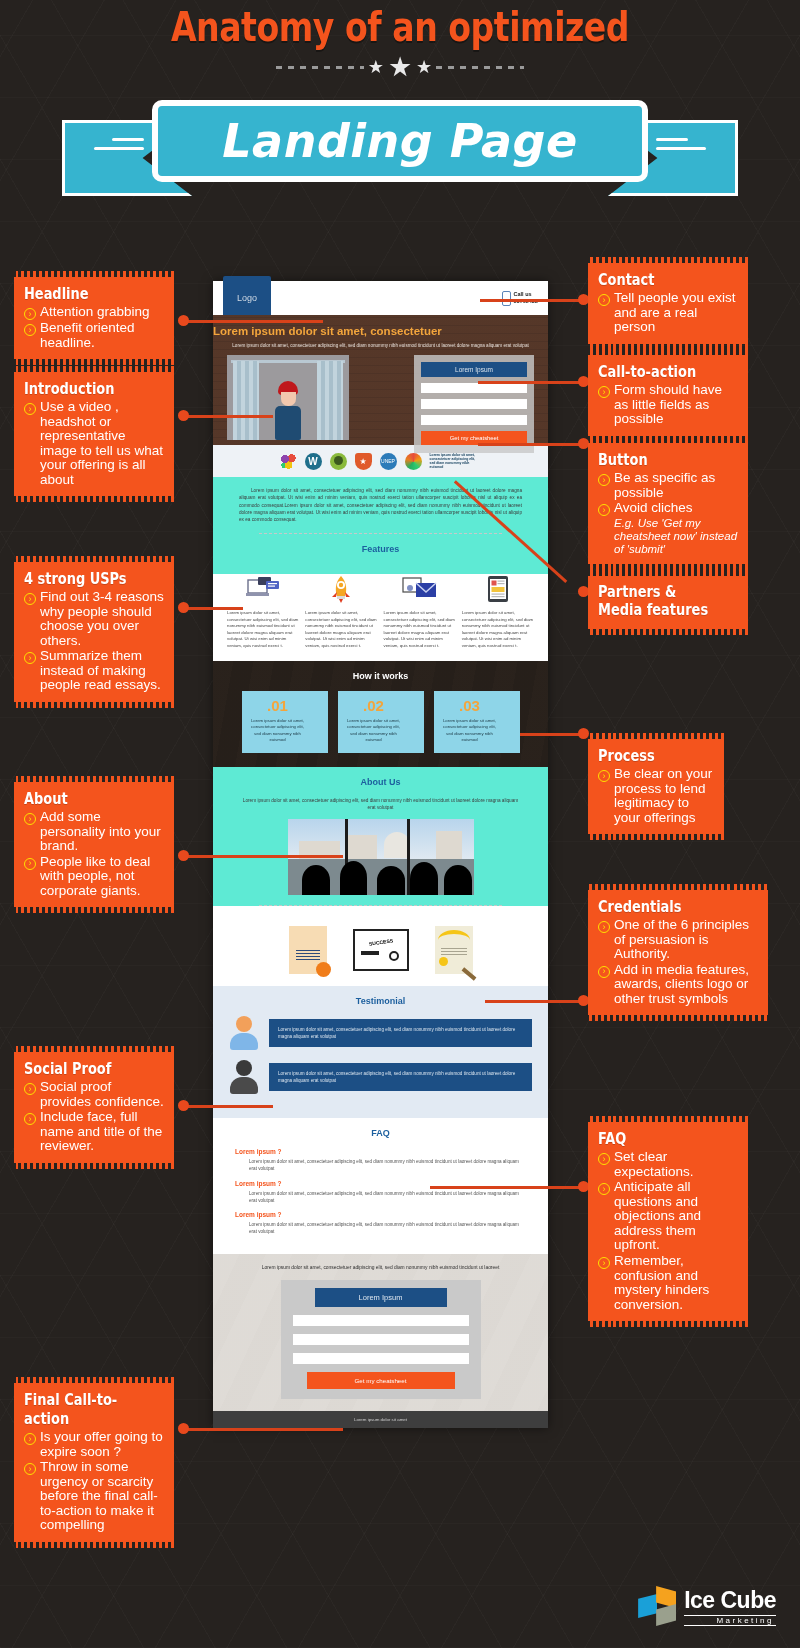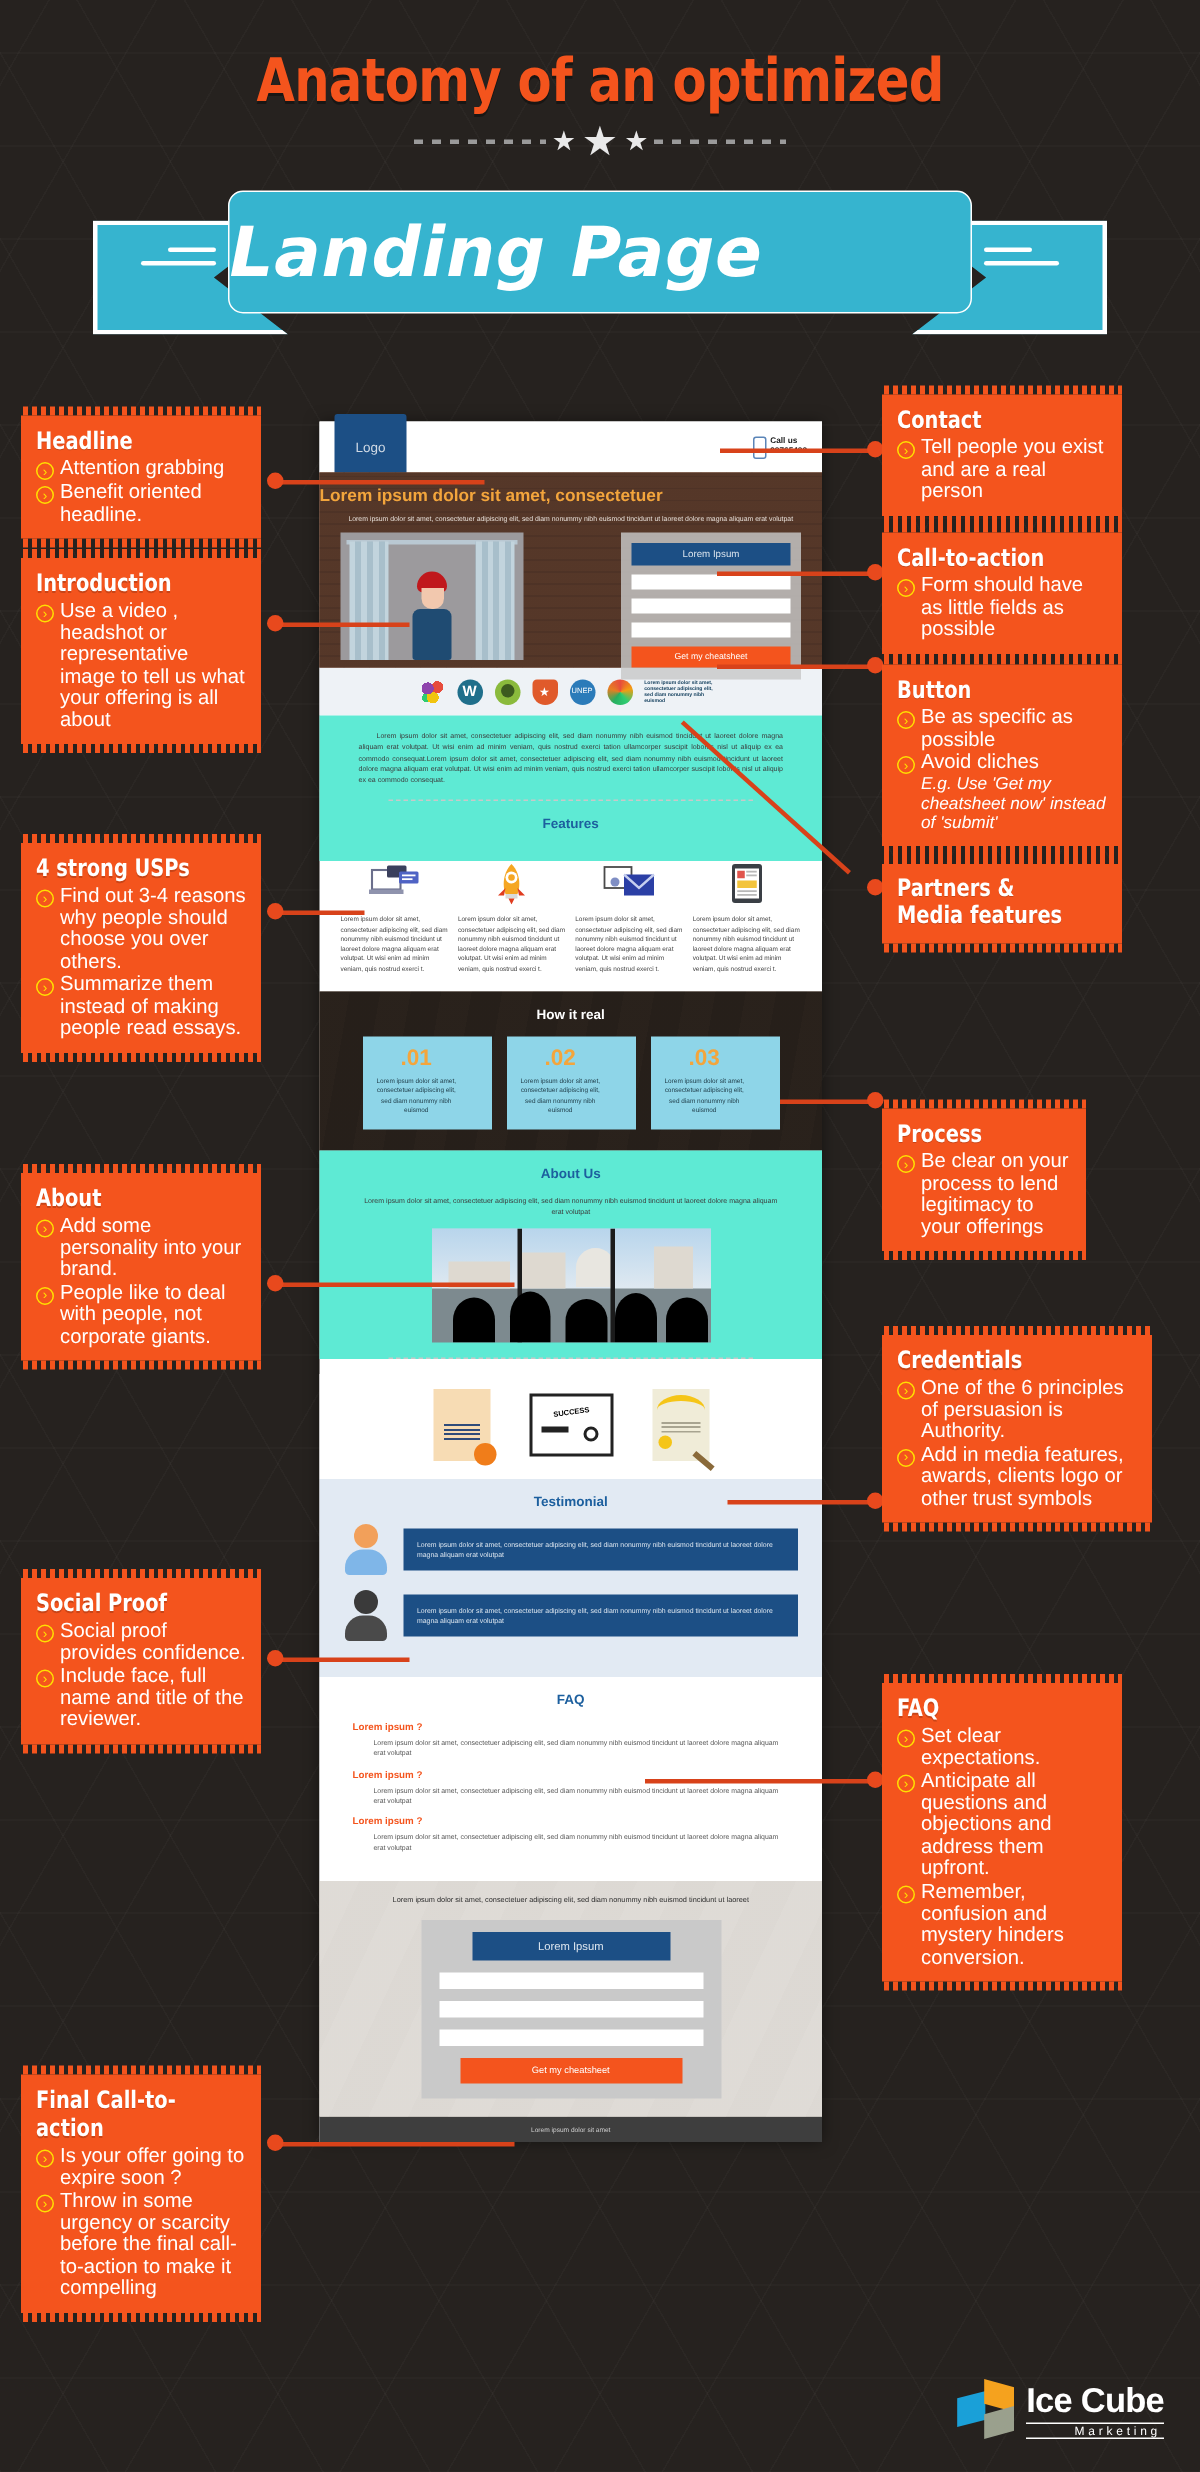--- a/index.html
+++ b/index.html
@@ -13,21 +13,21 @@
   .bg-pattern {
     position: absolute; inset: 0;
     background-image:
       repeating-linear-gradient(60deg, rgba(255,255,255,0.022) 0 1px, transparent 1px 62px),
       repeating-linear-gradient(-60deg, rgba(255,255,255,0.022) 0 1px, transparent 1px 62px),
       repeating-linear-gradient(0deg, rgba(255,255,255,0.018) 0 1px, transparent 1px 62px);
     pointer-events: none;
   }
 
   
-  .header { position: relative; padding-top: 31px; text-align: center; }
+  .header { position: relative; padding-top: 4px; text-align: center; }
   .main-title {
     color: #f4541d;
     font-size: 40px;
     font-weight: bold;
     font-family: "DejaVu Sans Condensed", "Liberation Sans Narrow", "Liberation Sans", sans-serif;
     letter-spacing: -0.5px;
     transform: scaleX(0.92);
     text-shadow: 0 2px 0 rgba(0,0,0,0.35);
   }
   .stars-row {
@@ -51,22 +51,22 @@
   .tail-lines { position: absolute; top: 48px; height: 22px; width: 70px; }
   .tail-lines.left { left: 74px; }
   .tail-lines.right { right: 74px; }
   .tail-lines i { display: block; height: 3px; background: #fff; margin-bottom: 6px; border-radius: 2px; }
   .tail-lines.left i:nth-child(1) { width: 32px; margin-left: 38px; }
   .tail-lines.left i:nth-child(2) { width: 50px; margin-left: 20px; }
   .tail-lines.right i:nth-child(1) { width: 32px; }
   .tail-lines.right i:nth-child(2) { width: 50px; }
   .ribbon-main {
     position: absolute; left: 152px; right: 152px; top: 10px;
-    height: 82px; background: #36b4cf; border: 1px solid #ffffff; border-radius: 10px;
-    display: flex; align-items: center; justify-content: flex-start; z-index: 3;
+    height: 82px; background: #36b4cf; border: 6px solid #ffffff; border-radius: 10px;
+    display: flex; align-items: center; justify-content: center; z-index: 3;
   }
   .ribbon-text {
     color: #fff; font-size: 46px; font-weight: bold; font-style: italic;
     font-family: "DejaVu Sans", sans-serif; letter-spacing: 0.5px;
   }
 
   
   .callout {
     position: absolute; background: #f4541d; color: #fff;
     padding: 7px 10px 8px 10px;
@@ -597,21 +597,21 @@
           <rect x="4.5" y="12" width="13" height="5" fill="#f3c43c"></rect>
           <rect x="4.5" y="18.5" width="13" height="1.2" fill="#b8b8b8"></rect>
           <rect x="4.5" y="21" width="13" height="1.2" fill="#b8b8b8"></rect>
         </svg>
       </div>
       <div class="feat-txt">Lorem ipsum dolor sit amet, consectetuer adipiscing elit, sed diam nonummy nibh euismod tincidunt ut laoreet dolore magna aliquam erat volutpat. Ut wisi enim ad minim veniam, quis nostrud exerci t.</div>
     </div>
   </div>
 
   <div class="howitworks">
-    <div class="hiw-title">How it real</div>
+    <div class="hiw-title">How it works</div>
     <div class="hiw-row">
       <div class="hiw-card">
         <div class="hiw-num">.01</div>
         <div class="hiw-txt">Lorem ipsum dolor sit amet, consectetuer adipiscing elit, sed diam nonummy nibh euismod</div>
       </div>
       <div class="hiw-card">
         <div class="hiw-num">.02</div>
         <div class="hiw-txt">Lorem ipsum dolor sit amet, consectetuer adipiscing elit, sed diam nonummy nibh euismod</div>
       </div>
       <div class="hiw-card">

